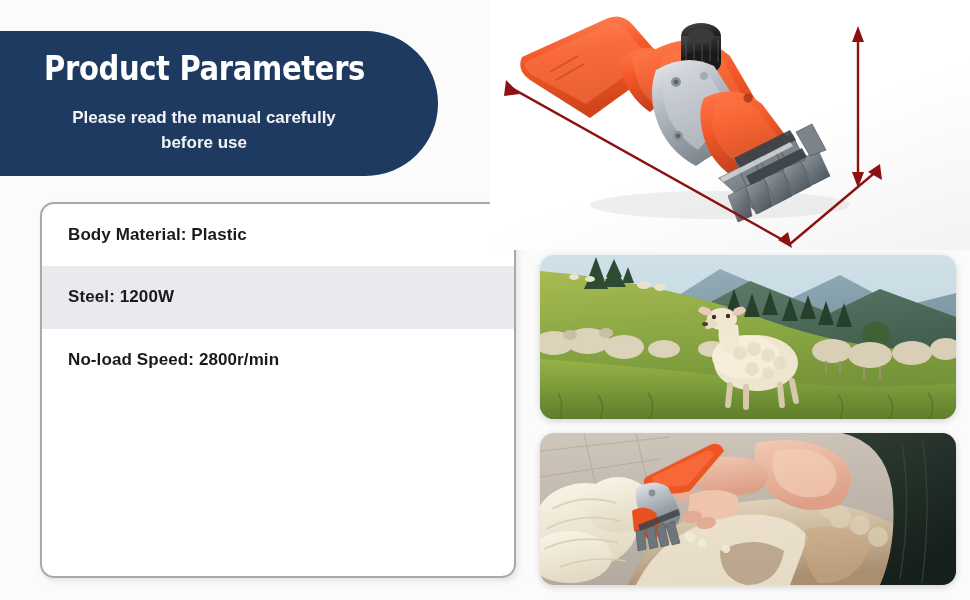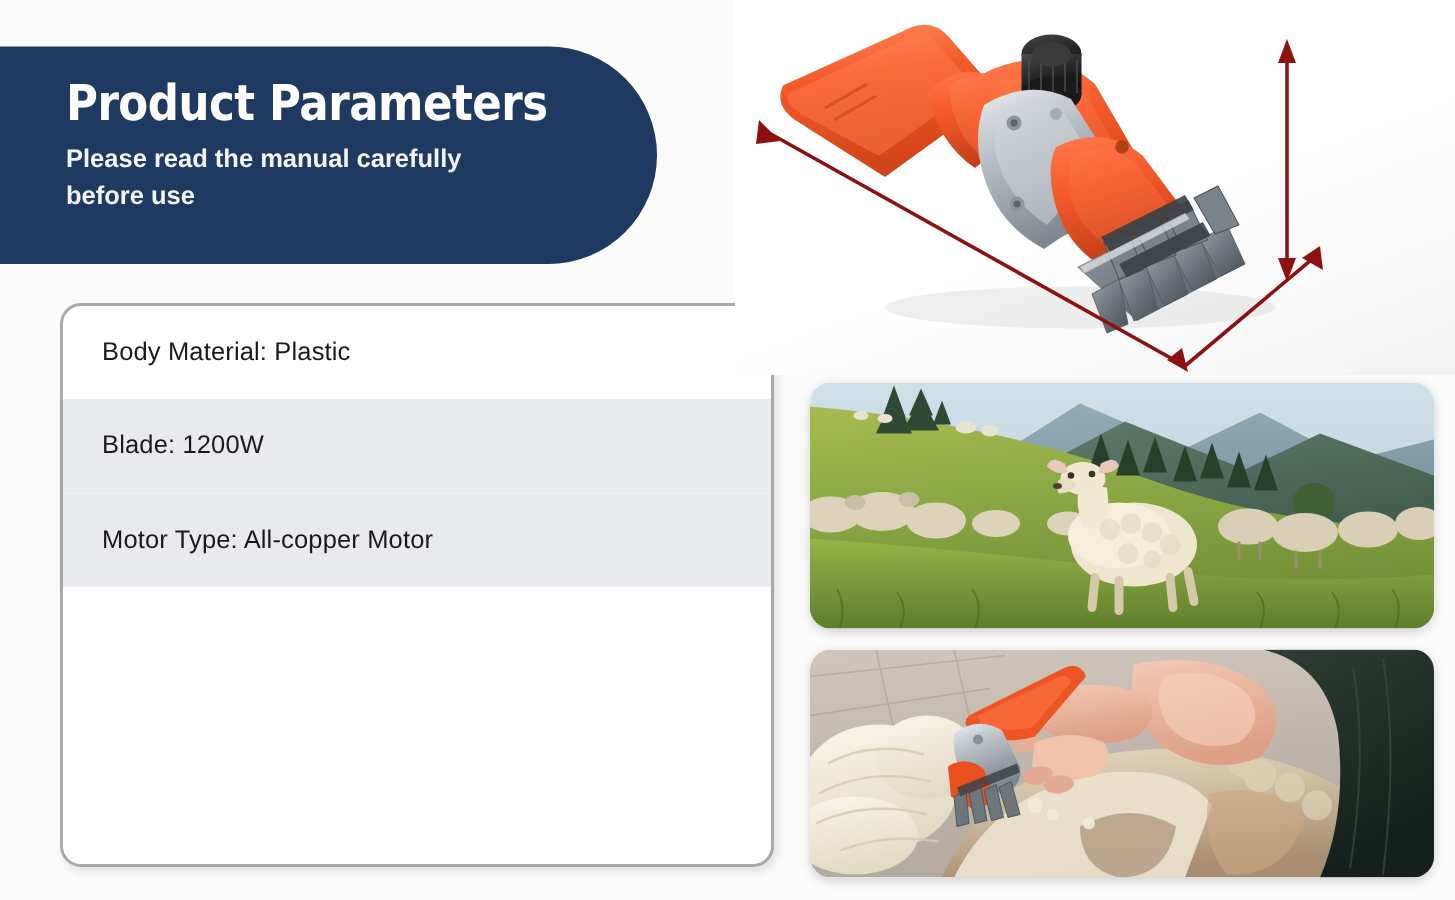--- a/index.html
+++ b/index.html
@@ -27,41 +27,43 @@
     letter-spacing: -0.4px;
     line-height: 40px;
     transform: scaleX(0.88);
     transform-origin: left center;
   }
   .banner-sub {
     color: #f2f4f7;
     font-size: 17px;
     font-weight: bold;
     line-height: 25px;
-    margin-top: 4px;
+    margin-top: 16px;
     max-width: 320px;
+    text-align: center;
   }
 
   
   .spec-card {
     position: absolute; left: 40px; top: 202px;
     width: 476px; height: 376px;
     background: #ffffff;
     border: 2px solid #a9a9a9;
     border-radius: 14px;
     overflow: hidden;
     box-shadow: 2px 3px 6px rgba(0,0,0,0.10);
   }
   .spec-row {
     height: 62.3px;
     display: flex; align-items: center;
     padding-left: 26px;
     font-size: 17px;
     color: #1a1a1a;
     letter-spacing: 0.1px;
+    font-weight: bold;
   }
   .spec-row.alt { background: #e8eaee; }
 
   
   .hero {
     position: absolute; left: 490px; top: 0;
     width: 480px; height: 250px;
     background: linear-gradient(160deg,#ffffff 0%,#ffffff 55%,#f3f3f3 100%);
     overflow: hidden;
   }
@@ -84,22 +86,22 @@
 
 <div id="page">
 
   <div class="banner">
     <div class="banner-title">Product Parameters</div>
     <div class="banner-sub">Please read the manual carefully before use</div>
   </div>
 
   <div class="spec-card">
     <div class="spec-row">Body Material: Plastic</div>
-    <div class="spec-row alt">Blade: 1200W</div>
-    <div class="spec-row alt">Motor Type: All-copper Motor</div>
+    <div class="spec-row alt">Steel: 1200W</div>
+    <div class="spec-row">No-load Speed: 2800r/min</div>
   </div>
 
   <div class="hero">
     <svg width="480" height="250" viewBox="0 0 480 250">
       <defs>
         <linearGradient id="orangeBody" x1="0" y1="0" x2="0.3" y2="1">
           <stop offset="0" stop-color="#ff7a4d"></stop>
           <stop offset="0.45" stop-color="#f4592a"></stop>
           <stop offset="1" stop-color="#c43f18"></stop>
         </linearGradient>

